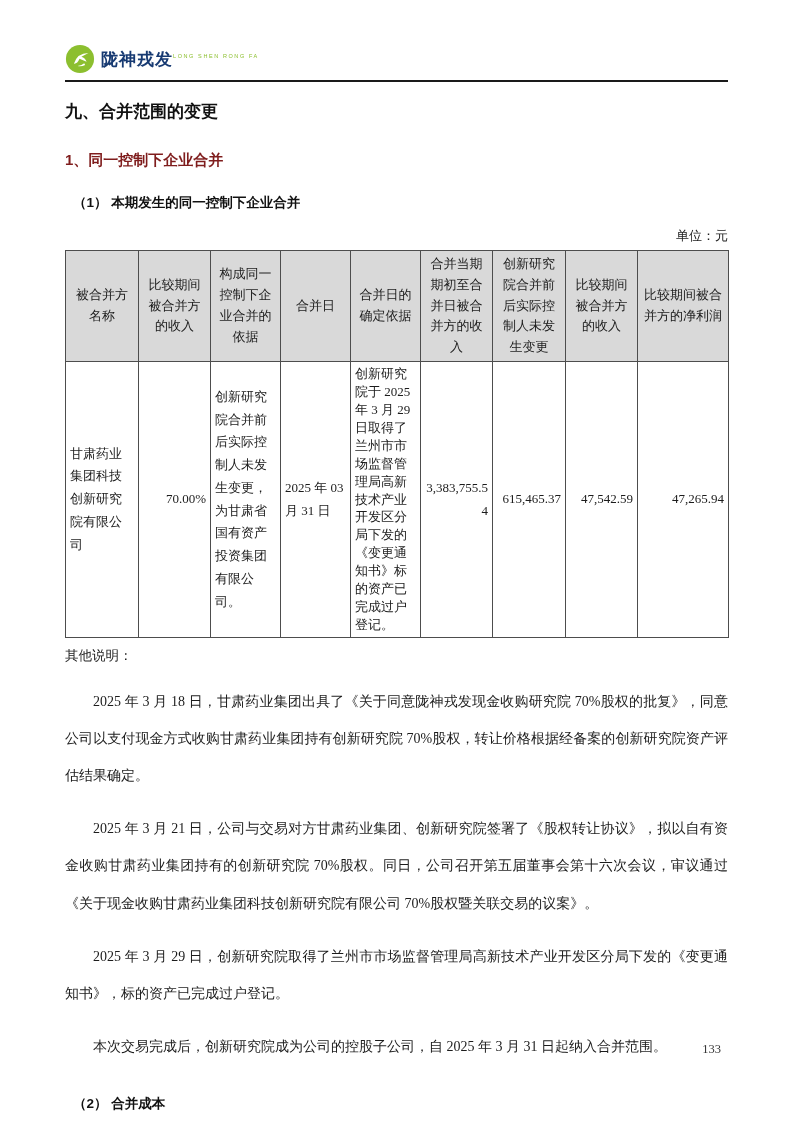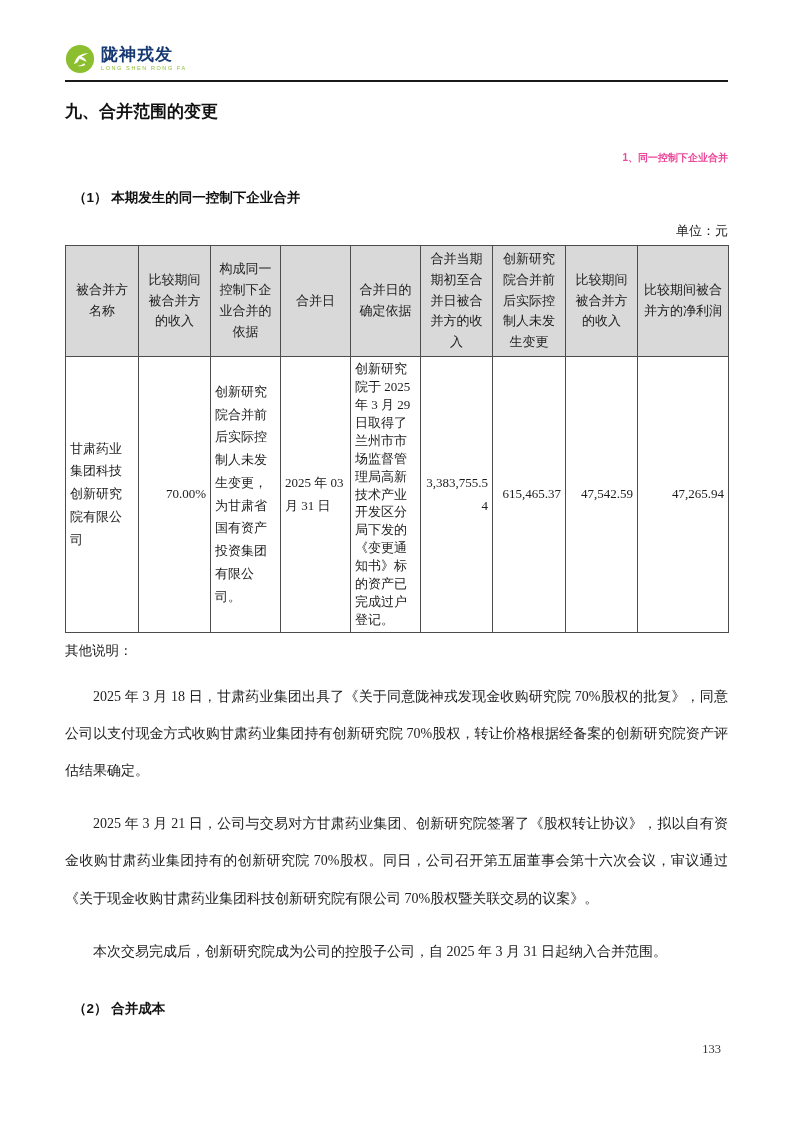--- a/index.html
+++ b/index.html
@@ -19,41 +19,41 @@
   
   .page-header {
     display: flex;
     align-items: flex-end;
     justify-content: space-between;
     border-bottom: 2px solid #1a1a1a;
     padding-bottom: 6px;
   }
   .logo { display: flex; align-items: center; gap: 6px; }
   .logo-icon { width: 30px; height: 30px; display: block; }
-  .logo-text { display: flex; flex-direction: column; line-height: 1; }
+  .logo-text { display: flex; flex-direction: row; line-height: 1; }
   .logo-cn {
     font-family: "Liberation Sans", "DejaVu Sans", sans-serif;
     font-weight: bold; font-size: 17px; letter-spacing: 1px;
   }
   .logo-en {
     font-family: "Liberation Sans", "DejaVu Sans", sans-serif;
     font-size: 5.5px; letter-spacing: 1.6px; margin-top: 3px;
   }
   .doc-title { font-size: 12.5px; color: #222; padding-bottom: 2px; }
 
   
   .h1 {
     margin-top: 18px;
     font-family: "Liberation Sans", "DejaVu Sans", sans-serif;
     font-weight: bold; font-size: 17px; color: #111;
   }
   .h2 {
     margin-top: 28px;
     font-family: "Liberation Sans", "DejaVu Sans", sans-serif;
-    font-weight: bold; font-size: 10px; color: #ec4899; text-align: right;
+    font-weight: bold; font-size: 15px; color: #7f1d1d;
   }
   .h3 {
     margin-top: 24px;
     font-family: "Liberation Sans", "DejaVu Sans", sans-serif;
     font-weight: bold; font-size: 13.5px; color: #111;
     padding-left: 8px;
   }
   .unit-line {
     margin-top: 15px;
     text-align: right;
@@ -165,20 +165,21 @@
           <td class="cell-num">615,465.37</td>
           <td class="cell-num">47,542.59</td>
           <td class="cell-num">47,265.94</td>
         </tr>
       </tbody>
     </table>
 
     <div class="note-label">其他说明：</div>
     <p class="para para-first">2025 年 3 月 18 日，甘肃药业集团出具了《关于同意陇神戎发现金收购研究院 70%股权的批复》，同意公司以支付现金方式收购甘肃药业集团持有创新研究院 70%股权，转让价格根据经备案的创新研究院资产评估结果确定。</p>
     <p class="para">2025 年 3 月 21 日，公司与交易对方甘肃药业集团、创新研究院签署了《股权转让协议》，拟以自有资金收购甘肃药业集团持有的创新研究院 70%股权。同日，公司召开第五届董事会第十六次会议，审议通过《关于现金收购甘肃药业集团科技创新研究院有限公司 70%股权暨关联交易的议案》。</p>
+    <p class="para">2025 年 3 月 29 日，创新研究院取得了兰州市市场监督管理局高新技术产业开发区分局下发的《变更通知书》，标的资产已完成过户登记。</p>
     <p class="para">本次交易完成后，创新研究院成为公司的控股子公司，自 2025 年 3 月 31 日起纳入合并范围。</p>
 
     <div class="h3" style="margin-top:30px">（2）  合并成本</div>
 
   </div>
 
   <div class="page-number">133</div>
 </div>
 
 </body></html>

